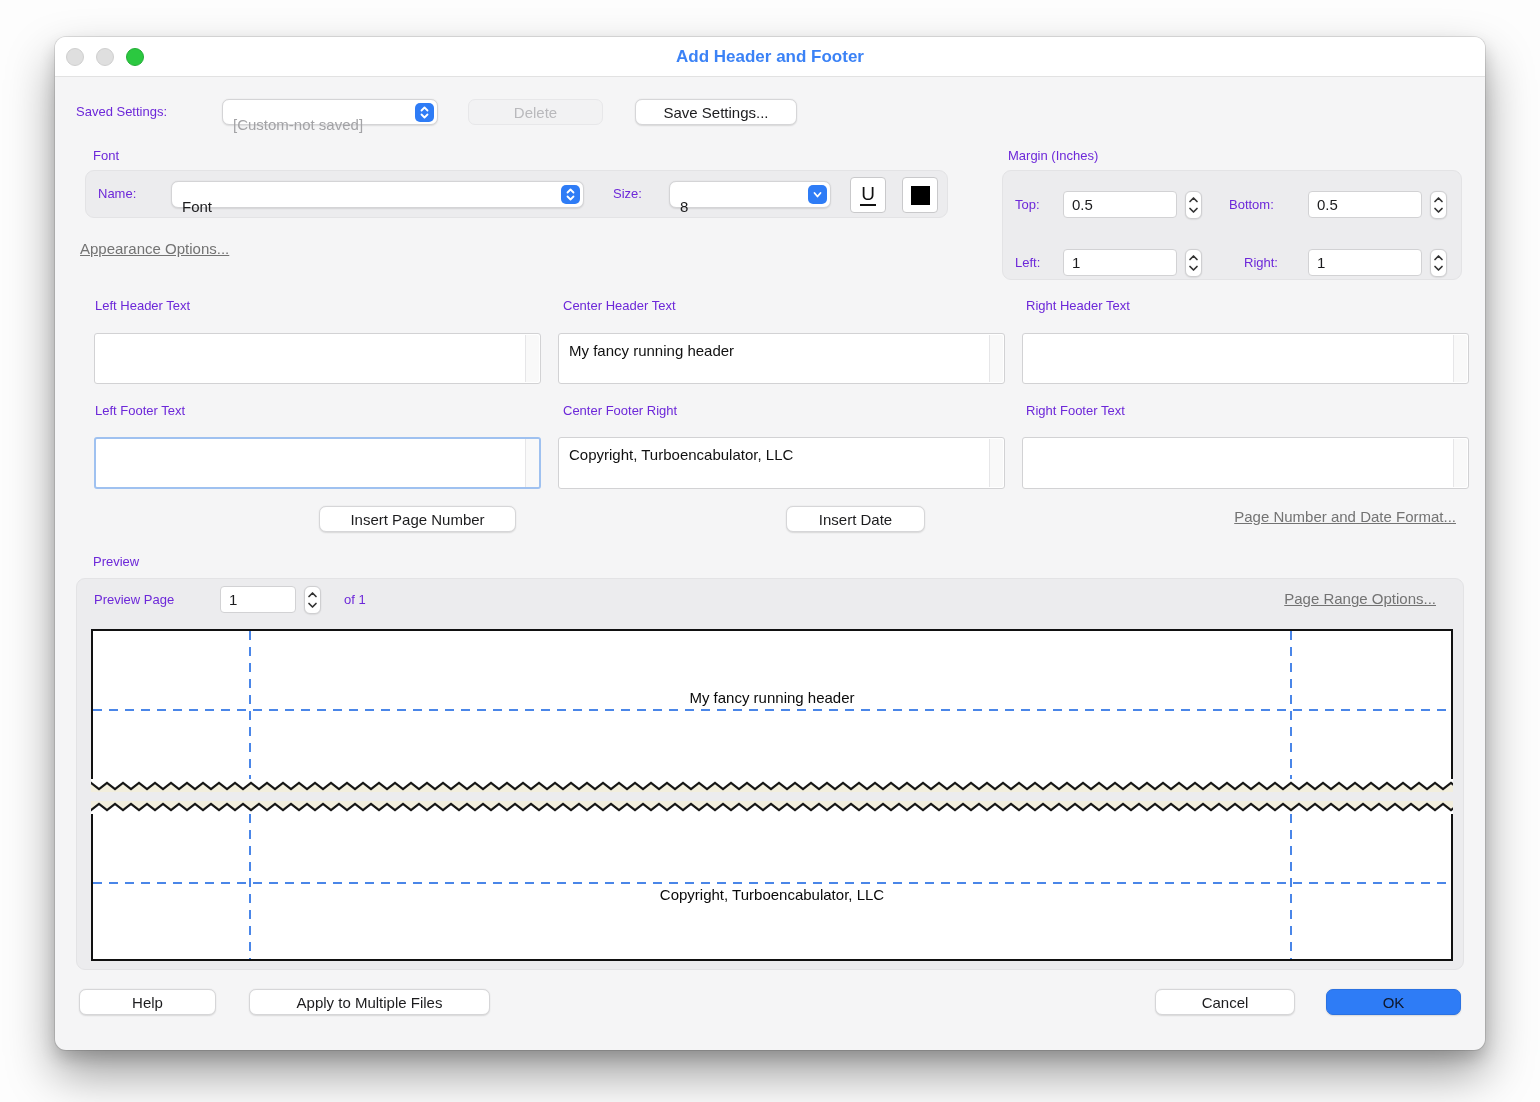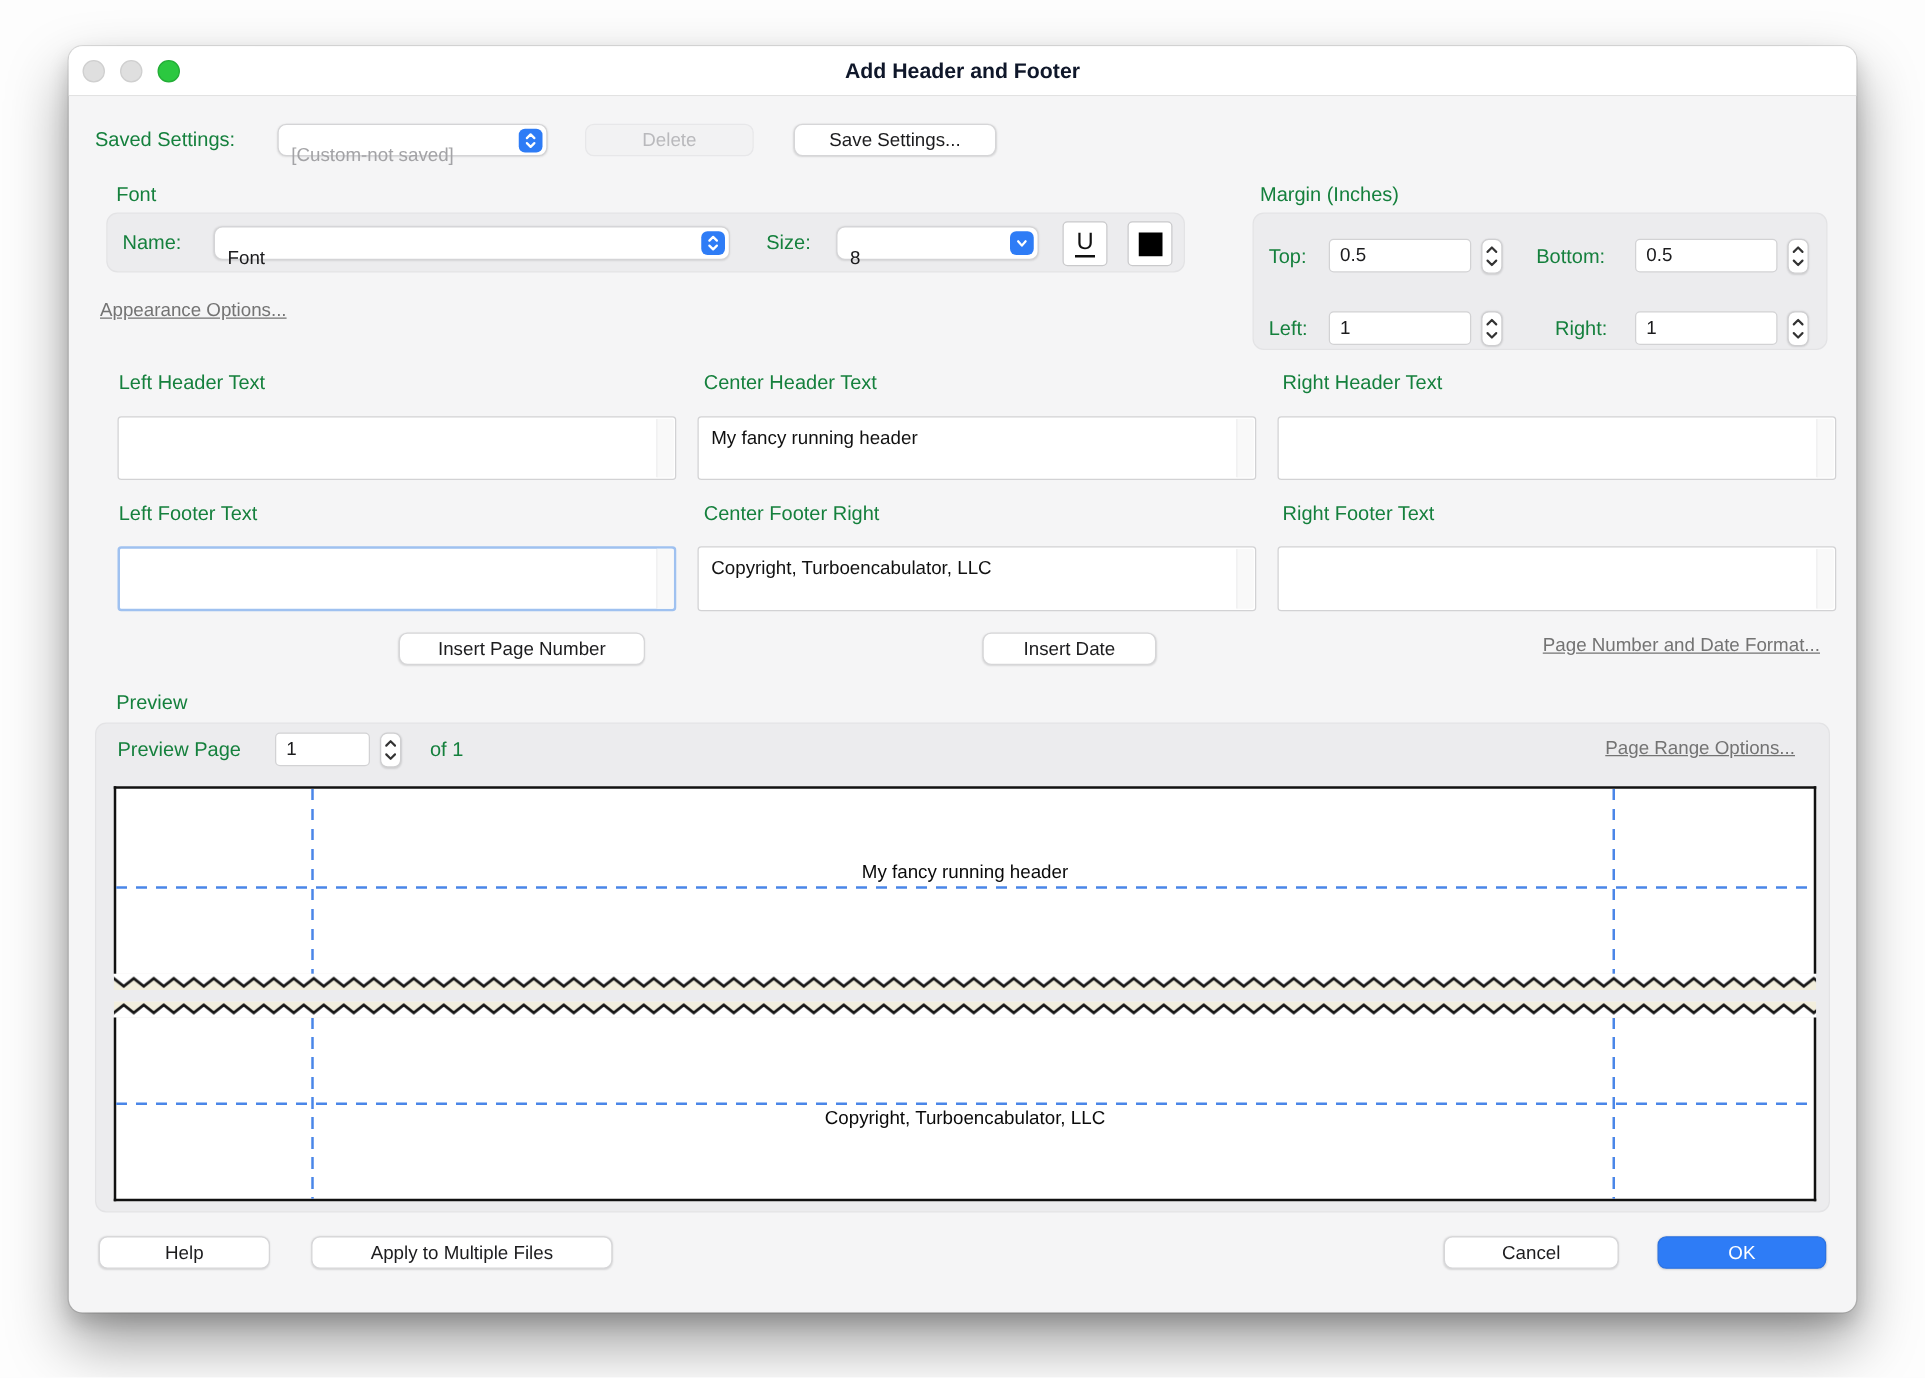--- a/index.html
+++ b/index.html
@@ -16,33 +16,33 @@
   
   .titlebar {
     position:absolute; left:0; top:0; width:100%; height:40px;
     background:#ffffff; border-bottom:1px solid #e2e2e2; border-radius:11px 11px 0 0;
   }
   .traffic { position:absolute; top:11px; width:18px; height:18px; border-radius:50%; }
   .traffic.gray  { background:#dfdfdf; border:1px solid #cfcfcf; }
   .traffic.green { background:#2bc840; border:1px solid #23ad36; }
   .win-title {
     position:absolute; left:0; right:0; top:0; height:36px; line-height:40px;
-    text-align:center; font-size:17px; font-weight:700; color:#0f172a;
+    text-align:center; font-size:17px; font-weight:700; color:#3b82f6;
   }
 
   
-  .lbl { position:absolute; font-size:16px; color:#15803d; white-space:nowrap; }
+  .lbl { position:absolute; font-size:13px; color:#6d28d9; white-space:nowrap; }
   .btn {
     position:absolute; height:26px; background:#ffffff; border:1px solid #d6d6d8;
     border-radius:7px; font-size:15px; color:#1c1c1e; text-align:center;
     box-shadow:0 .5px 1.5px rgba(0,0,0,.12); display:flex; align-items:center; justify-content:center;
     cursor:default; white-space:nowrap;
   }
   .btn.disabled { background:#f2f2f3; color:#b9b9bc; border-color:#e7e7e9; box-shadow:none; }
-  .btn.primary { background:#2e7cf6; border-color:#2b72e2; color:#ffffff; font-weight:500; }
+  .btn.primary { background:#2e7cf6; border-color:#2b72e2; color:#0f172a; font-weight:500; }
   .link { position:absolute; font-size:15px; color:#737373; text-decoration:underline; white-space:nowrap; cursor:default; }
 
   .groupbox { position:absolute; background:#ececee; border:1px solid #e3e3e5; border-radius:9px; }
 
   .popup {
     position:absolute; background:#ffffff; border:1px solid #d4d4d6; border-radius:7px;
     box-shadow:0 .5px 1.5px rgba(0,0,0,.10);
     display:flex; align-items:center; font-size:15px;
   }
   .popup .popup-text { flex:1; padding:0 10px; overflow:hidden; white-space:nowrap;margin-top:24px; }

